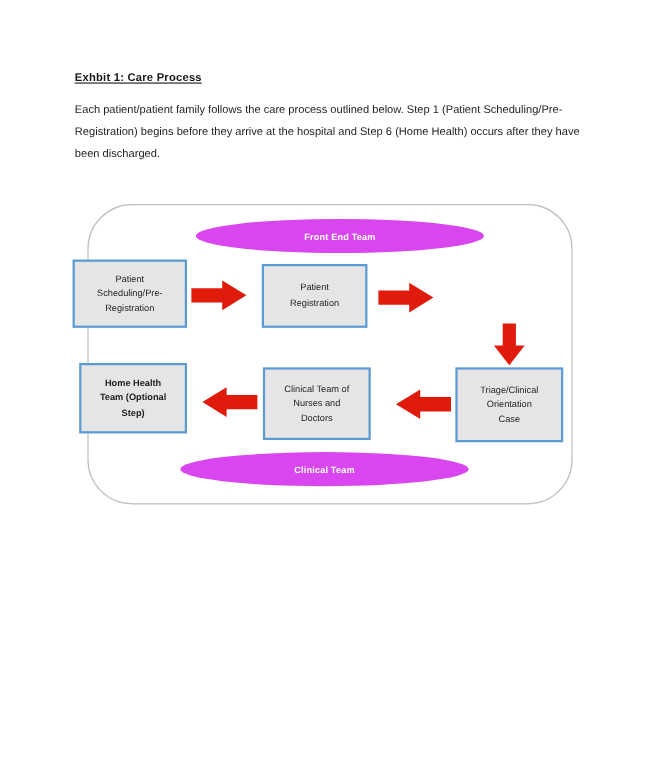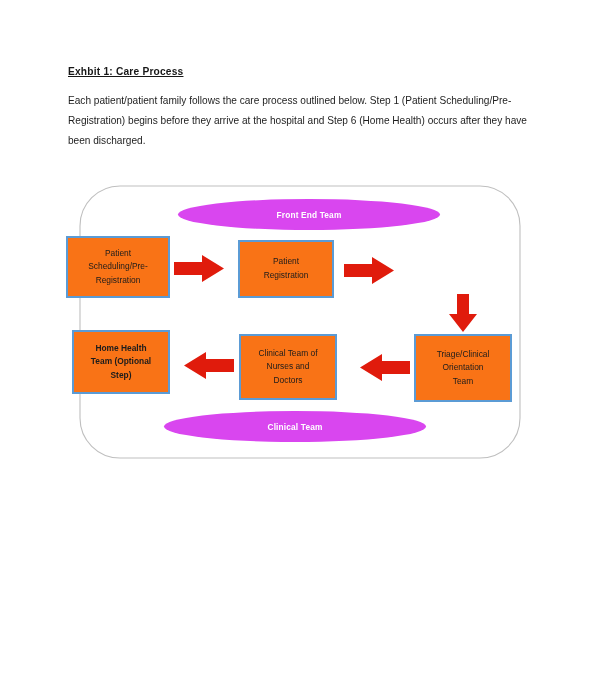--- a/index.html
+++ b/index.html
@@ -58,21 +58,21 @@
   .diagram-svg {
     position: absolute;
     left: 0;
     top: 0;
   }
 
   
   .node-box {
     position: absolute;
     box-sizing: border-box;
-    background: #f97316;
+    background: #e5e5e5;
     border: 2px solid #5B9BD5;
     display: flex;
     align-items: center;
     justify-content: center;
     text-align: center;
   }
   .node-label {
     font-size: 8.4px;
     line-height: 1.62;
     color: #1c1c1c;
@@ -161,21 +161,21 @@
 
     <div class="node-box" id="box-registration">
       <span class="node-label">Patient
 Registration</span>
     </div>
 
 
     <div class="node-box" id="box-triage">
       <span class="node-label">Triage/Clinical
 Orientation
-Team</span>
+Case</span>
     </div>
 
     <div class="node-box" id="box-clinicalteam">
       <span class="node-label">Clinical Team of
 Nurses and
 Doctors</span>
     </div>
 
     <div class="node-box" id="box-homehealth">
       <span class="node-label">Home Health

